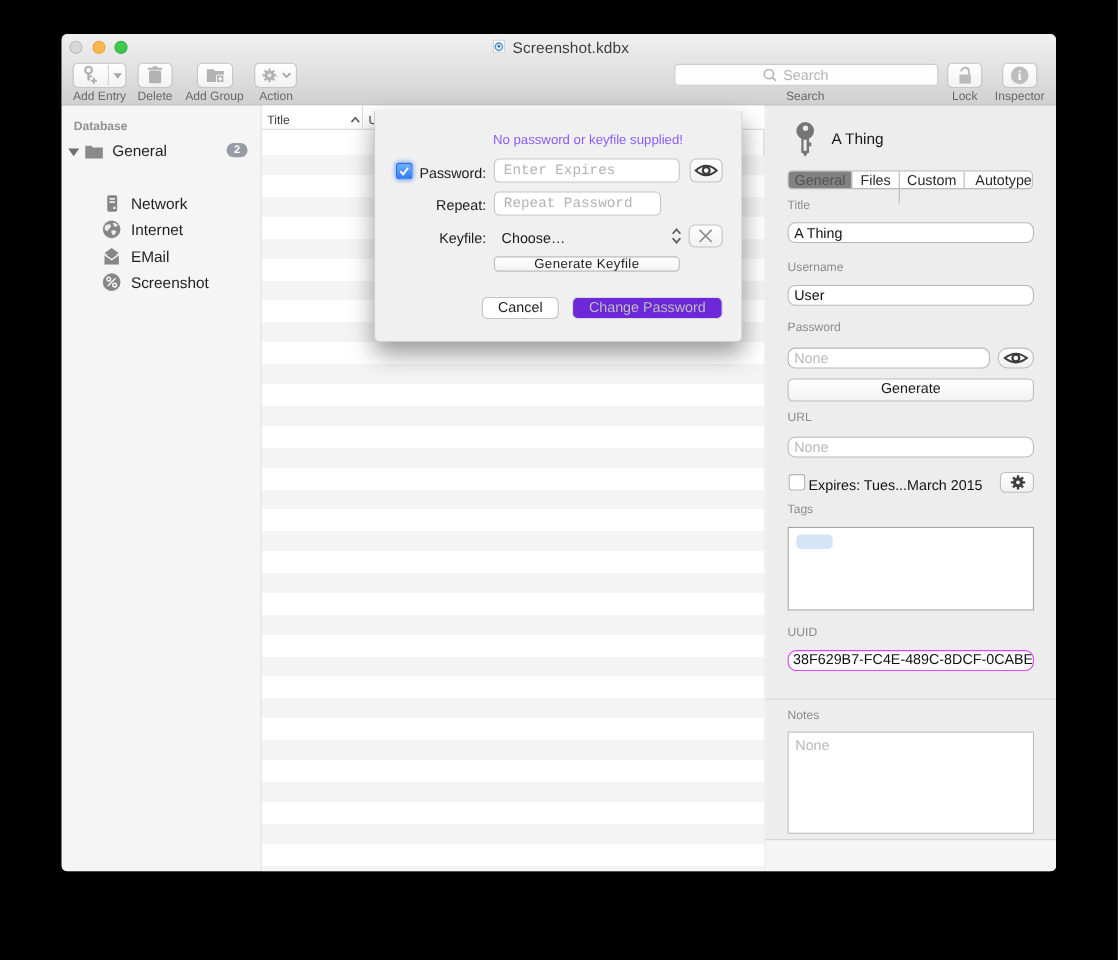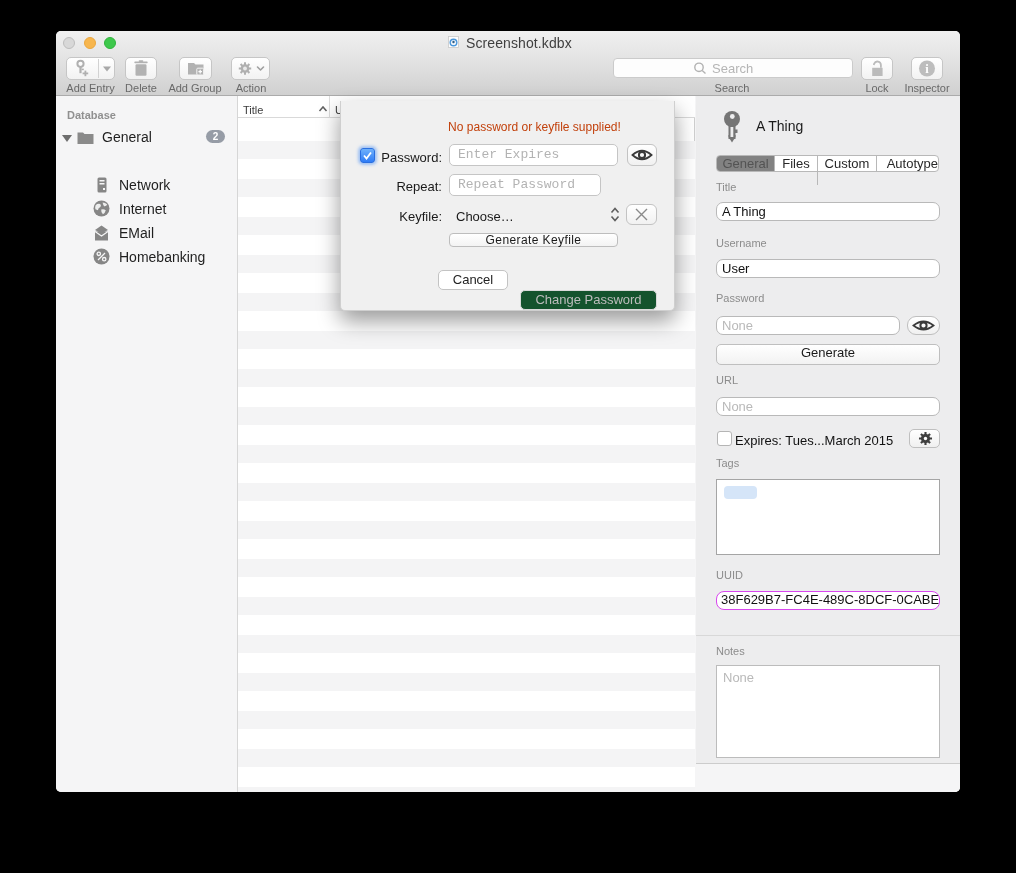--- a/index.html
+++ b/index.html
@@ -183,21 +183,21 @@
 
     <div class="srow" style="top:149px;">
       <svg width="17" height="17" viewBox="0 0 17 17" style="position:absolute;left:37px;top:3px;">
         <circle cx="8.5" cy="8.5" r="8" fill="#868686"></circle>
         <g stroke="#f5f5f6" stroke-width="1.3" fill="none">
           <line x1="5" y1="12" x2="12" y2="5"></line>
           <circle cx="5.8" cy="5.8" r="1.7"></circle>
           <circle cx="11.2" cy="11.2" r="1.7"></circle>
         </g>
       </svg>
-      <span style="position:absolute;left:63px;top:4px;">Homebanking</span>
+      <span style="position:absolute;left:63px;top:4px;">Screenshot</span>
     </div>
   </div>
 
   <div id="list">
     <div id="lhead">
       <div class="abs" style="left:5px;top:8px;font-size:11px;color:#3c3c3c;">Title</div>
       <svg width="10" height="8" viewBox="0 0 10 8" style="position:absolute;left:80px;top:9px;">
         <path d="M1.5 6 L5 2 L8.5 6" fill="none" stroke="#606060" stroke-width="1.5"></path>
       </svg>
       <div class="abs" style="left:91px;top:0;width:1px;height:22px;background:#dcdcdc;"></div>
@@ -259,21 +259,21 @@
     <div class="abs" style="left:0;top:539px;width:264px;height:1px;background:#d8d8d8;"></div>
     <div class="ilabel" style="top:549px;">Notes</div>
     <div class="abs" style="left:20px;top:569px;width:224px;height:93px;background:#fff;border:1px solid #bcbcbc;">
       <div class="abs" style="left:6px;top:4px;font-size:13px;color:#b9b9b9;">None</div>
     </div>
     <div class="abs" style="left:0;top:667px;width:264px;height:1px;background:#cccccc;"></div>
     <div class="abs" style="left:0;top:668px;width:264px;height:28px;background:#f5f5f6;"></div>
   </div>
 
   <div id="sheet">
-    <div class="abs" style="left:0;top:19px;width:335px;height:13px;text-align:center;font-size:12px;color:#c2410c;"><span style="position:relative;left:26px;">No password or keyfile supplied!</span></div>
+    <div class="abs" style="left:0;top:19px;width:335px;height:13px;text-align:center;font-size:12px;color:#8b5cf6;"><span style="position:relative;left:26px;">No password or keyfile supplied!</span></div>
 
     <div class="abs" style="left:19px;top:47px;width:15px;height:15px;background:linear-gradient(180deg,#6fb1fb,#2f7cf6);border:1px solid #2a6fe0;border-radius:3px;box-shadow:0 0 3px 2px rgba(120,170,245,0.65);">
       <svg width="13" height="13" viewBox="0 0 13 13" style="position:absolute;left:0;top:0;">
         <path d="M3 6.5 L5.5 9.5 L10 3.5" fill="none" stroke="#fff" stroke-width="1.8"></path>
       </svg>
     </div>
     <div class="slabel" style="left:31px;top:49px;">Password:</div>
     <div class="sinput" style="left:108px;top:43px;width:169px;height:22px;">Enter Expires</div>
     <div class="sqbtn" style="left:286px;top:43px;width:30px;height:22px;">
       <svg width="28" height="20" viewBox="0 0 28 20" style="position:absolute;left:0;top:0;">
@@ -292,15 +292,15 @@
     </svg>
     <div class="sqbtn" style="left:285px;top:103px;width:31px;height:21px;">
       <svg width="29" height="19" viewBox="0 0 29 19" style="position:absolute;left:0;top:0;">
         <path d="M9 4 L20 15 M20 4 L9 15" stroke="#8a8a8a" stroke-width="1.4"></path>
       </svg>
     </div>
 
     <div class="abs" style="left:108px;top:132px;width:169px;height:14px;background:linear-gradient(180deg,#fff,#f3f3f3);border:1px solid #bdbdbd;border-radius:4px;font-size:12px;letter-spacing:0.4px;color:#1a1a1a;text-align:center;line-height:12px;">Generate Keyfile</div>
 
     <div class="abs" style="left:97px;top:169px;width:70px;height:20px;background:#fff;border:1px solid #c3c3c3;border-radius:5px;font-size:13px;color:#222;text-align:center;line-height:18px;">Cancel</div>
-    <div class="abs" style="left:179px;top:169px;width:137px;height:20px;background:#14532d;border:1px solid #dadada;border-radius:5px;font-size:13px;color:#bcbcbc;text-align:center;line-height:18px;margin-top:20px;">Change Password</div>
+    <div class="abs" style="left:179px;top:169px;width:137px;height:20px;background:#6d28d9;border:1px solid #dadada;border-radius:5px;font-size:13px;color:#bcbcbc;text-align:center;line-height:18px;">Change Password</div>
   </div>
 </div>
 
 </body></html>

